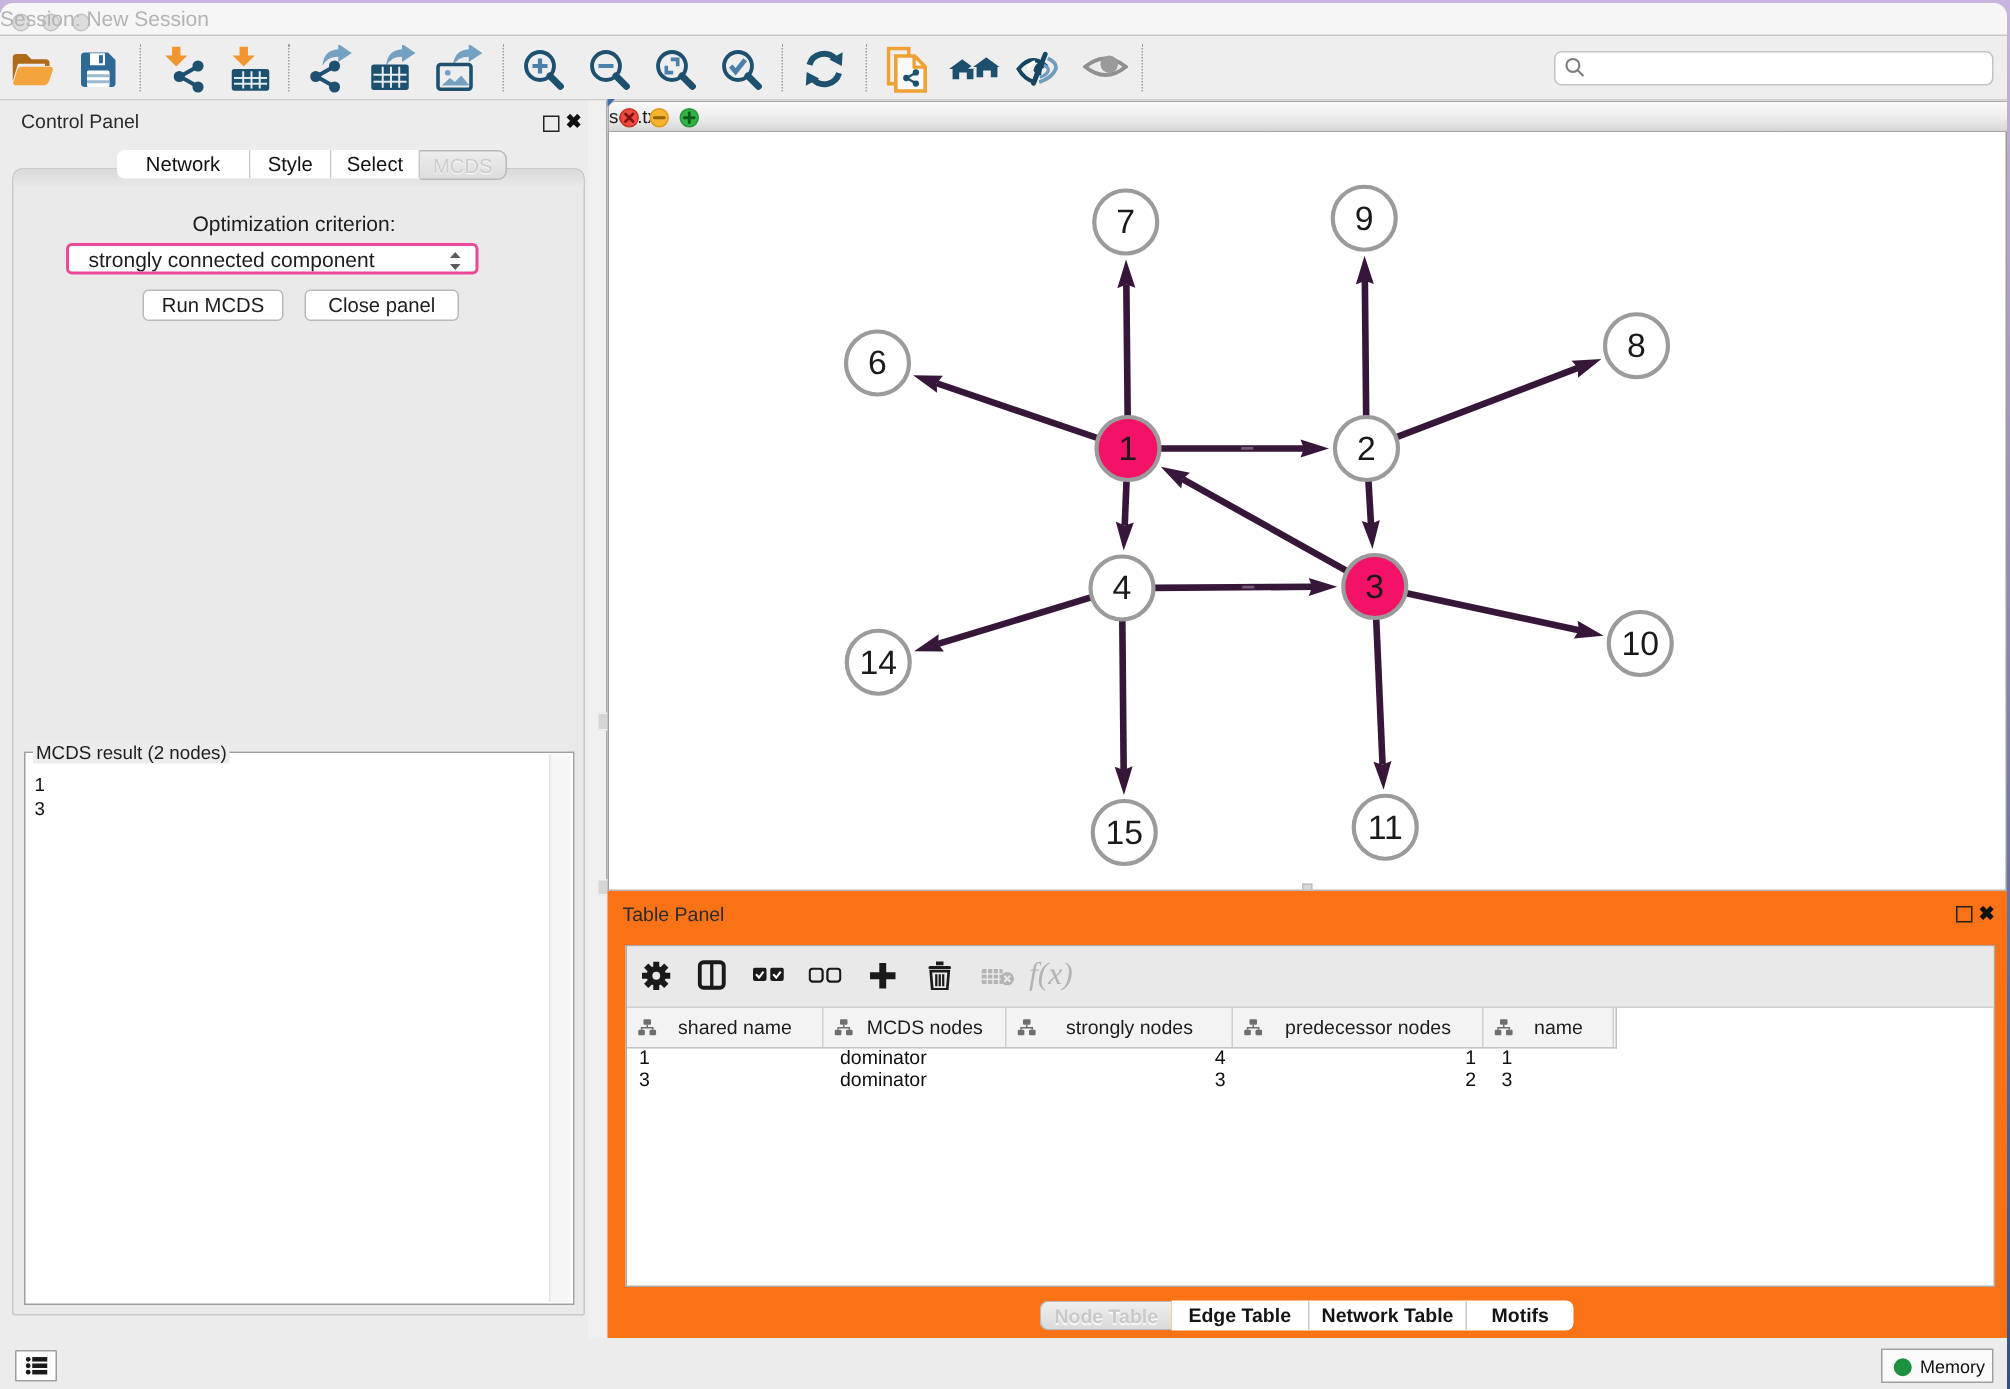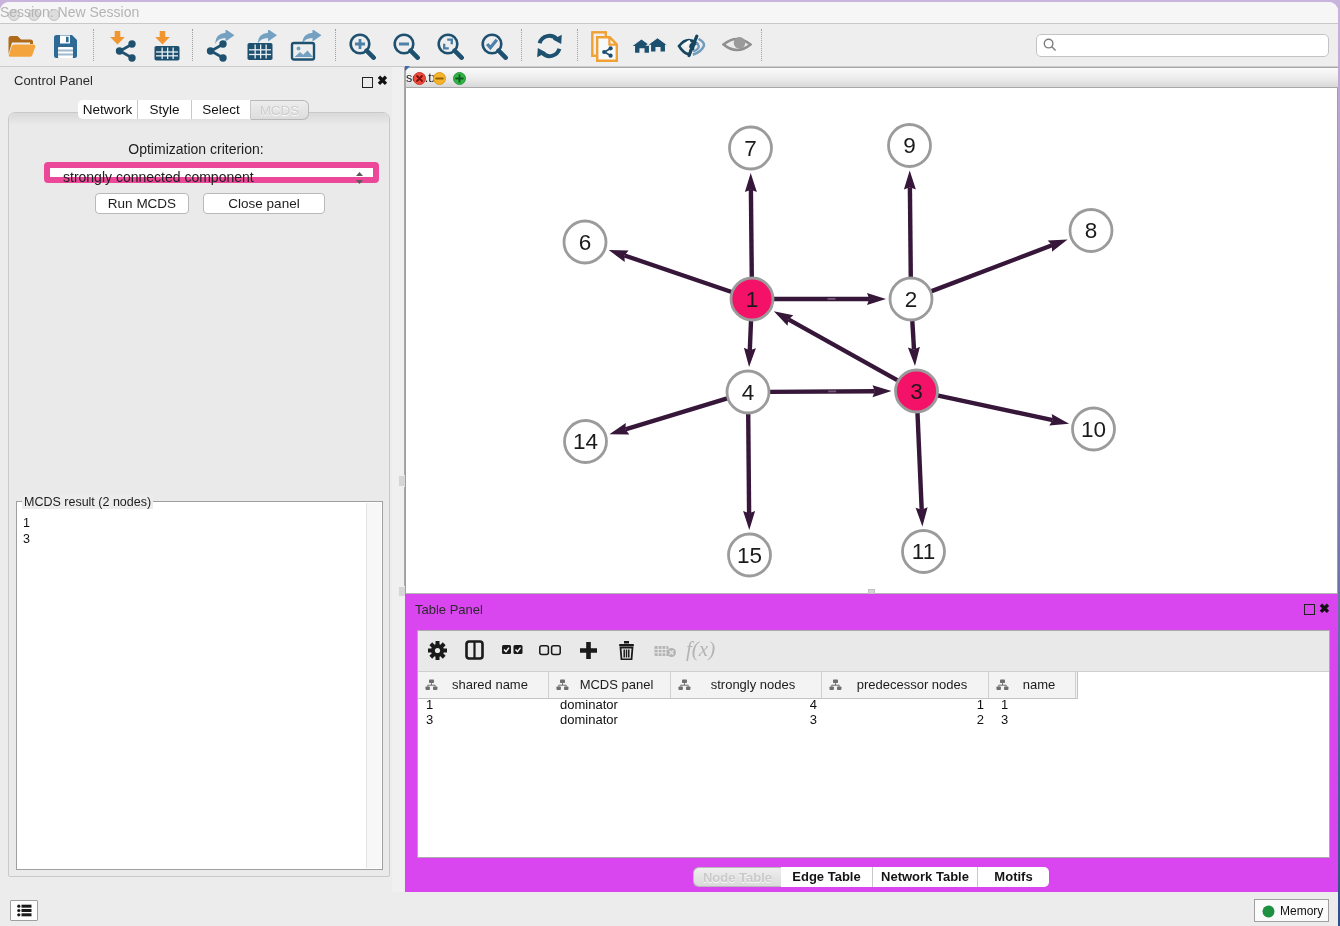--- a/index.html
+++ b/index.html
@@ -34,22 +34,22 @@
 .tabbar{position:absolute;display:flex;height:19px;}
 .tab{height:19px;line-height:19px;background:#ffffff;color:#111;font-size:13.5px;
   text-align:center;border-right:1px solid #c9c9c9;box-sizing:border-box;}
 .tab.first{border-radius:5px 0 0 5px;}
 .tab.last{border-radius:0 5px 5px 0;border-right:none;}
 .tab.sel{background:linear-gradient(180deg,#ededed,#dddddd);color:#cdcdcd;
   text-shadow:0 1px 1px #ffffff;border:1px solid #b9b9b9;border-left:none;
   border-radius:0 6px 6px 0;height:20px;box-sizing:border-box;}
 #opt-label{position:absolute;left:0;top:74px;width:392px;text-align:center;
   font-size:14px;color:#1d1d1d;}
-#combo{position:absolute;left:44px;top:95px;width:335px;height:21px;background:#fff;
-  border:6px solid #ec4899;border-radius:4px;box-sizing:border-box;
+#combo{position:absolute;left:44px;top:95px;width:275px;height:21px;background:#fff;
+  border:2px solid #ec4899;border-radius:4px;box-sizing:border-box;
   font-size:14px;color:#1d1d1d;line-height:19px;padding-left:13px;}
 .btn{position:absolute;height:21px;background:#fff;border:1px solid #b9b9b9;border-radius:4px;
   box-sizing:border-box;font-size:13.5px;color:#1d1d1d;text-align:center;line-height:19px;}
 #fieldset{position:absolute;left:16px;top:434px;width:367px;height:369px;box-sizing:border-box;
   border:1px solid #9f9f9f;background:#fff;}
 #fs-legend{position:absolute;left:5px;top:-7px;background:#ececec;padding:0 2px;
   font-size:12.5px;color:#1d1d1d;}
 #fs-list{position:absolute;left:6px;top:13px;font-size:12.5px;color:#111;line-height:16px;}
 #fs-scroll{position:absolute;right:1px;top:1px;width:14px;height:365px;background:#f7f7f7;
   border-left:1px solid #e3e3e3;}
@@ -65,21 +65,21 @@
   border:1px solid #a8a8a8;border-right:none;border-radius:5px 0 0 0;}
 #nettitle .txt{position:absolute;width:100%;font-size:12.5px;
   color:#1a1a1a;line-height:21px;font-weight:normal;}
 .mtl{position:absolute;top:4px;width:13px;height:13px;border-radius:50%;box-sizing:border-box;}
 #netcanvas{position:absolute;left:0;top:21px;width:933px;height:506px;background:#ffffff;
   border-left:1px solid #9e9e9e;border-right:1px solid #9e9e9e;border-bottom:1px solid #b5b5b5;box-sizing:border-box;}
 .bluecorner{position:absolute;width:0;height:0;}
 #bhandle{position:absolute;left:868px;top:587px;width:7px;height:5px;background:#d6d6d6;
   border:1px solid #c0c0c0;box-sizing:border-box;}
 
-#tpanel{position:absolute;left:405px;top:592px;width:933px;height:298px;background:#d946ef;}
+#tpanel{position:absolute;left:405px;top:592px;width:933px;height:298px;background:#f97316;}
 #tp-title{position:absolute;left:10px;top:8px;font-size:13px;color:#2b2b2b;}
 #tp-inner{position:absolute;left:12px;top:36px;width:913px;height:228px;background:#ffffff;
   border:1px solid #ababab;box-sizing:border-box;}
 #tp-toolbar{position:absolute;left:0;top:0;width:100%;height:40px;background:#e9e9e9;
   border-bottom:1px solid #cfcfcf;}
 #tp-head{position:absolute;left:0;top:41px;width:659px;height:26px;background:#f3f3f3;
   border-bottom:1px solid #c4c4c4;border-right:1px solid #c4c4c4;}
 .hcell{position:absolute;top:0;height:26px;border-right:1px solid #d0d0d0;box-sizing:border-box;
   font-size:13px;color:#1c1c1c;text-align:center;line-height:26px;}
 .hicon{position:absolute;left:7px;top:7px;}
@@ -233,31 +233,31 @@
           <line x1="8.8" y1="8.8" x2="12.6" y2="12.6" stroke="#7d7d7d" stroke-width="1.4"></line>
         </svg>
       </div>
     </div>
   <div id="cpanel">
     <div id="cp-title">Control Panel</div>
     <div class="ftbtn" style="left:362px;"></div>
     <div class="xbtn" style="left:377px;">✖</div>
     <div id="cp-pane"></div>
     <div class="tabbar" style="left:78px;top:33px;">
-      <div class="tab first" style="width:60px;">Network</div>
+      <div class="tab first" style="width:89px;">Network</div>
         <div class="tab" style="width:54px;">Style</div>
         <div class="tab" style="width:59px;">Select</div>
         <div class="tab sel last" style="width:58px;">MCDS</div>
     </div>
     <div id="opt-label">Optimization criterion:</div>
     <div id="combo">strongly connected component<svg style="position:absolute;right:9px;top:3px" width="9" height="14" viewBox="0 0 9 14">
           <path d="M1 5 L4.5 1 L8 5 z M1 9 L4.5 13 L8 9 z" fill="#5a5a5a"></path>
         </svg></div>
     <div class="btn" style="left:95px;top:126px;width:94px;">Run MCDS</div>
-    <div class="btn" style="left:203px;top:126px;width:122px;">Close panel</div>
+    <div class="btn" style="left:203px;top:126px;width:103px;">Close panel</div>
     <div id="fieldset">
       <div id="fs-legend">MCDS result (2 nodes)</div>
       <div id="fs-list">1<br>3</div>
       <div id="fs-scroll"></div>
     </div>
   </div>
   <div id="vsplit"></div>
     <div id="vsplit-line"></div>
     <div id="vhandle"></div>
   <div style="position:absolute;left:398px;top:584px;width:7px;height:9px;background:#d6d6d6;border:1px solid #efefef;"></div>
@@ -412,21 +412,21 @@
               <rect x="4" y="0.5" width="5" height="3.6" rx="0.8" fill="#6e6e6e"></rect>
               <rect x="0.5" y="7.5" width="4.4" height="3.6" rx="0.8" fill="#6e6e6e"></rect>
               <rect x="8" y="7.5" width="4.4" height="3.6" rx="0.8" fill="#6e6e6e"></rect>
               <path d="M6.5 4.2 v2 M2.7 7.5 v-1.3 h7.5 v1.3" fill="none" stroke="#6e6e6e" stroke-width="1"></path>
             </svg><span style="padding-left:14px;">shared name</span></div>
           <div class="hcell" style="left:131px;width:122px;"><svg class="hicon" width="13" height="12" viewBox="0 0 13 12">
               <rect x="4" y="0.5" width="5" height="3.6" rx="0.8" fill="#6e6e6e"></rect>
               <rect x="0.5" y="7.5" width="4.4" height="3.6" rx="0.8" fill="#6e6e6e"></rect>
               <rect x="8" y="7.5" width="4.4" height="3.6" rx="0.8" fill="#6e6e6e"></rect>
               <path d="M6.5 4.2 v2 M2.7 7.5 v-1.3 h7.5 v1.3" fill="none" stroke="#6e6e6e" stroke-width="1"></path>
-            </svg><span style="padding-left:14px;">MCDS panel</span></div>
+            </svg><span style="padding-left:14px;">MCDS nodes</span></div>
           <div class="hcell" style="left:253px;width:151px;"><svg class="hicon" width="13" height="12" viewBox="0 0 13 12">
               <rect x="4" y="0.5" width="5" height="3.6" rx="0.8" fill="#6e6e6e"></rect>
               <rect x="0.5" y="7.5" width="4.4" height="3.6" rx="0.8" fill="#6e6e6e"></rect>
               <rect x="8" y="7.5" width="4.4" height="3.6" rx="0.8" fill="#6e6e6e"></rect>
               <path d="M6.5 4.2 v2 M2.7 7.5 v-1.3 h7.5 v1.3" fill="none" stroke="#6e6e6e" stroke-width="1"></path>
             </svg><span style="padding-left:14px;">strongly nodes</span></div>
           <div class="hcell" style="left:404px;width:167px;"><svg class="hicon" width="13" height="12" viewBox="0 0 13 12">
               <rect x="4" y="0.5" width="5" height="3.6" rx="0.8" fill="#6e6e6e"></rect>
               <rect x="0.5" y="7.5" width="4.4" height="3.6" rx="0.8" fill="#6e6e6e"></rect>
               <rect x="8" y="7.5" width="4.4" height="3.6" rx="0.8" fill="#6e6e6e"></rect>

